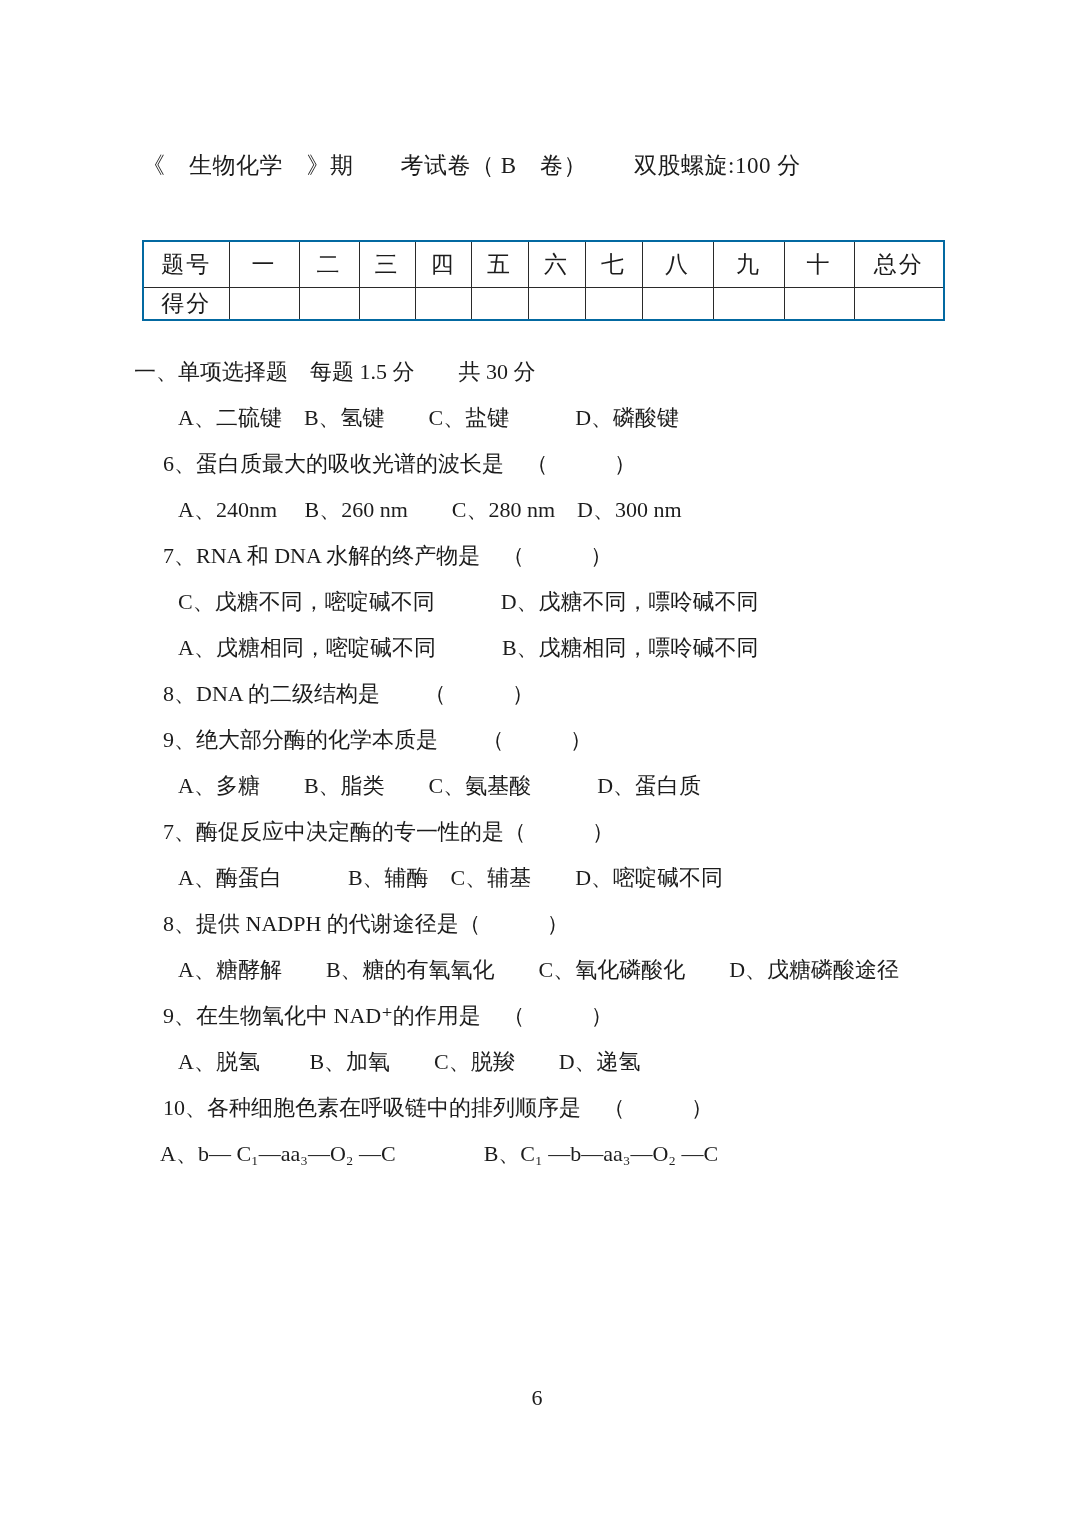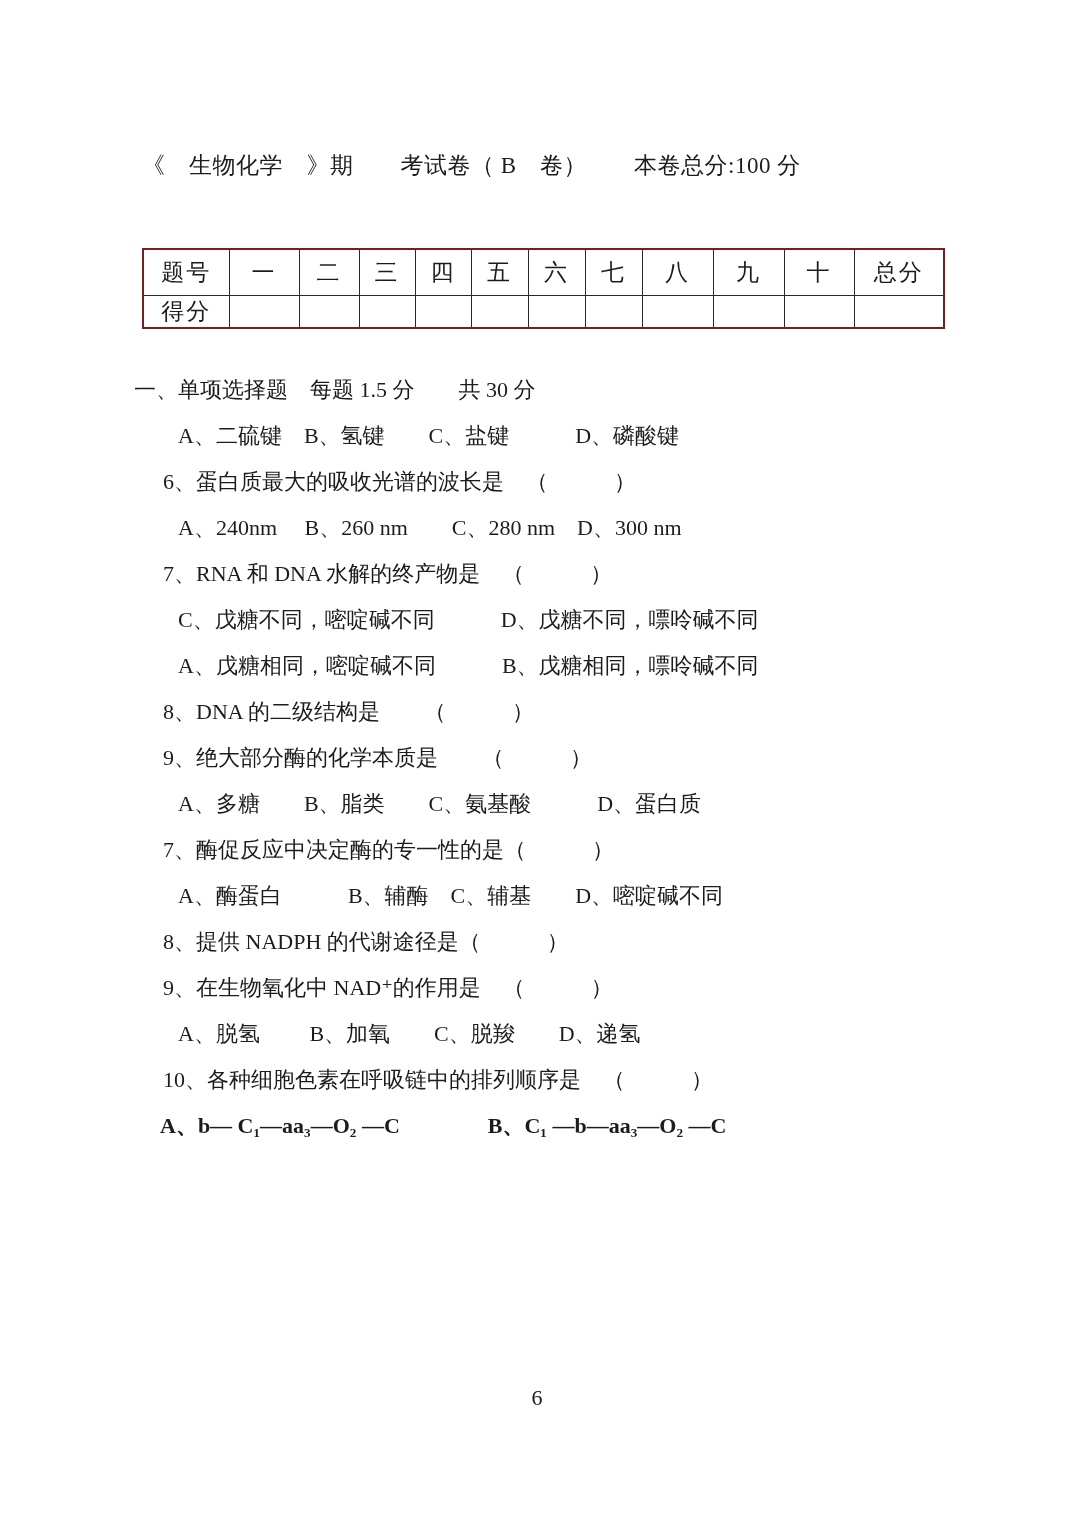--- a/index.html
+++ b/index.html
@@ -15,67 +15,67 @@
   .page-title {
     position: absolute;
     top: 150px;
     left: 142px;
     font-size: 23px;
     white-space: pre;
     letter-spacing: 0.5px;
   }
   table.score-table {
     position: absolute;
-    top: 248px;
+    top: 240px;
     left: 142px;
     width: 801px;
     border-collapse: collapse;
     table-layout: fixed;
-    border: 2px solid #7f1d1d;
+    border: 2px solid #0369a1;
   }
   table.score-table td {
     border: 1px solid #2a2a2a;
     text-align: center;
     vertical-align: middle;
     font-size: 23px;
     letter-spacing: 2px;
   }
   table.score-table tr.row-head td { height: 46px; }
   table.score-table tr.row-score td { height: 31px; }
   table.score-table td.label-cell { text-align: center; }
   .content {
     position: absolute;
-    top: 367px;
+    top: 349px;
     left: 134px;
     width: 900px;
   }
   .line {
     height: 46px;
     line-height: 46px;
     font-size: 22px;
     white-space: pre;
   }
   .line.q { padding-left: 29px; }
   .line.q.first { padding-left: 41px; }
   .line.o { padding-left: 44px; }
   .line.o.first { padding-left: 62px; }
-  .line.o.flush { padding-left: 26px; font-weight: bold; }
+  .line.o.flush { padding-left: 26px; }
   .page-number {
     position: absolute;
     top: 1385px;
     left: 0;
     width: 1074px;
     text-align: center;
     font-size: 22px;
   }
 </style>
 </head>
 <body>
 
-<div class="page-title">《　生物化学　》期　　考试卷（ B　卷）　　本卷总分:100 分</div>
+<div class="page-title">《　生物化学　》期　　考试卷（ B　卷）　　双股螺旋:100 分</div>
 
 <table class="score-table">
   <colgroup>
     <col style="width:86px">
       <col style="width:70px">
       <col style="width:60px">
       <col style="width:56px">
     <col style="width:56px">
       <col style="width:57px">
       <col style="width:57px">
@@ -132,20 +132,21 @@
 
   <div class="line q">8、DNA 的二级结构是　　（　　　）</div>
 
   <div class="line q">9、绝大部分酶的化学本质是　　（　　　）</div>
   <div class="line o">A、多糖　　B、脂类　　C、氨基酸　　　D、蛋白质</div>
 
   <div class="line q">7、酶促反应中决定酶的专一性的是（　　　）</div>
   <div class="line o">A、酶蛋白　　　B、辅酶　C、辅基　　D、嘧啶碱不同</div>
 
   <div class="line q">8、提供 NADPH 的代谢途径是（　　　）</div>
+  <div class="line o">A、糖酵解　　B、糖的有氧氧化　　C、氧化磷酸化　　D、戊糖磷酸途径</div>
 
   <div class="line q">9、在生物氧化中 NAD⁺的作用是　（　　　）</div>
   <div class="line o">A、脱氢　　 B、加氧　　C、脱羧　　D、递氢</div>
 
   <div class="line q">10、各种细胞色素在呼吸链中的排列顺序是　（　　　）</div>
   <div class="line o flush">A、b— C₁—aa₃—O₂ —C　　　　B、C₁ —b—aa₃—O₂ —C</div>
 </div>
 
 <div class="page-number">6</div>
 

